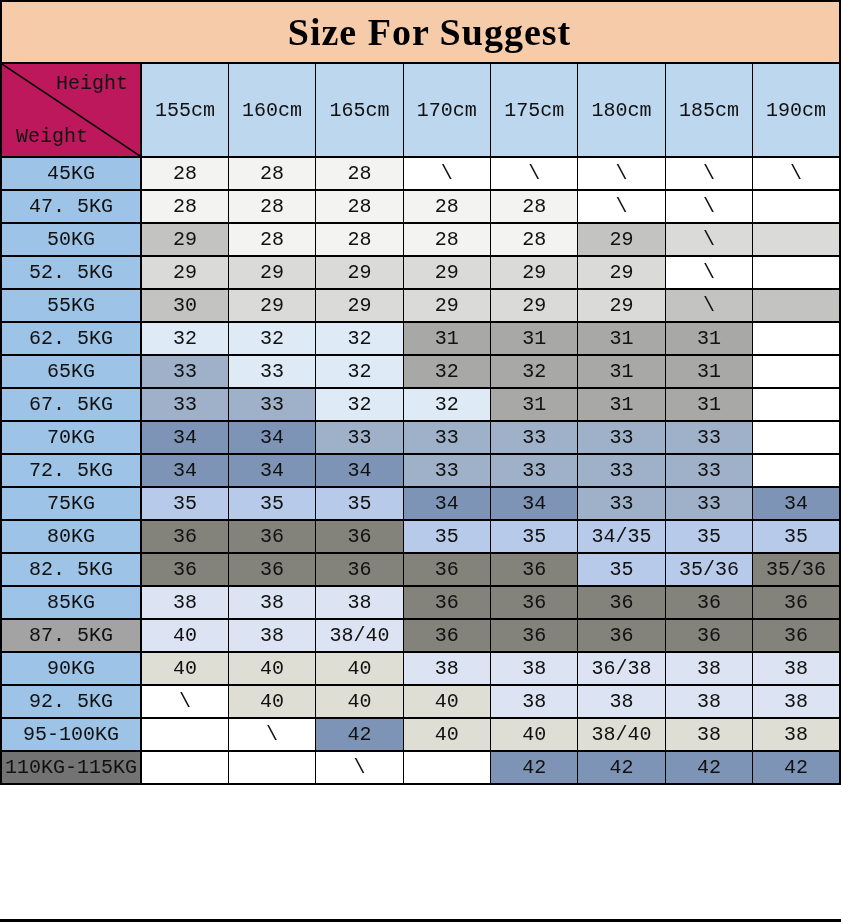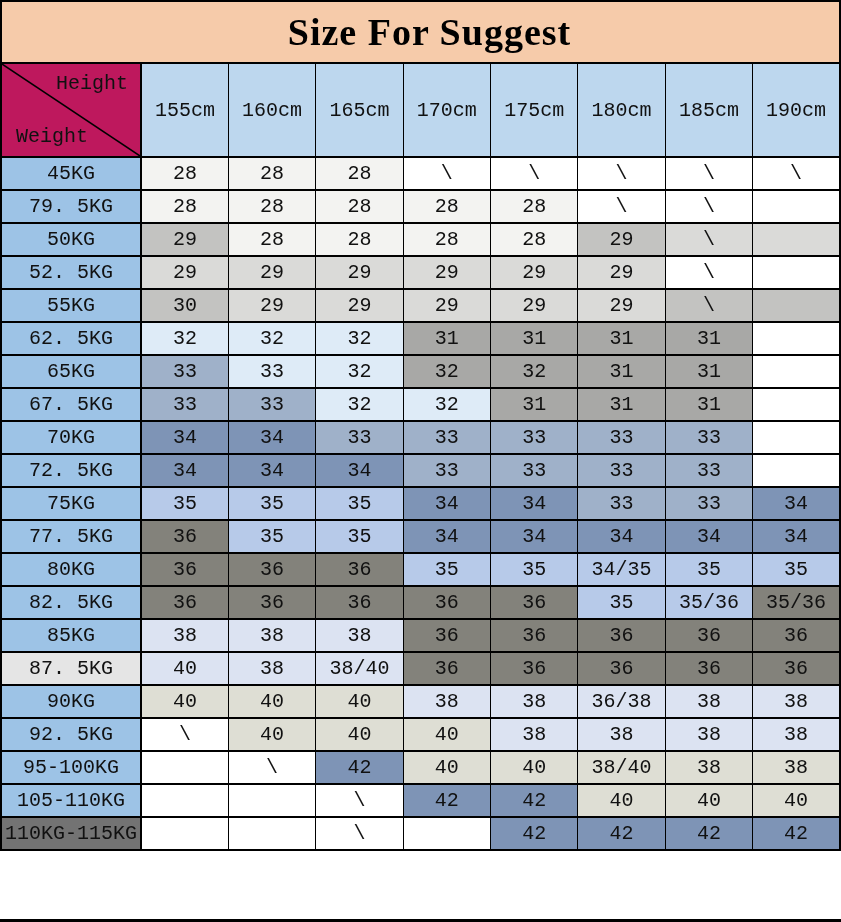--- a/index.html
+++ b/index.html
@@ -77,21 +77,21 @@
           <td style="background: rgb(243, 243, 241);">28</td>
           <td style="background: rgb(243, 243, 241);">28</td>
           <td style="background: rgb(243, 243, 241);">28</td>
           <td style="background: rgb(255, 255, 255);">\</td>
           <td style="background: rgb(255, 255, 255);">\</td>
           <td style="background: rgb(255, 255, 255);">\</td>
           <td style="background: rgb(255, 255, 255);">\</td>
           <td style="background: rgb(255, 255, 255);">\</td>
         </tr>
         <tr class="data-row">
-          <td class="row-label" style="background: rgb(157, 195, 230);">79. 5KG</td>
+          <td class="row-label" style="background: rgb(157, 195, 230);">47. 5KG</td>
           <td style="background: rgb(243, 243, 241);">28</td>
           <td style="background: rgb(243, 243, 241);">28</td>
           <td style="background: rgb(243, 243, 241);">28</td>
           <td style="background: rgb(243, 243, 241);">28</td>
           <td style="background: rgb(243, 243, 241);">28</td>
           <td style="background: rgb(255, 255, 255);">\</td>
           <td style="background: rgb(255, 255, 255);">\</td>
           <td style="background: rgb(255, 255, 255);"></td>
         </tr>
         <tr class="data-row">
@@ -187,31 +187,20 @@
           <td style="background: rgb(183, 202, 233);">35</td>
           <td style="background: rgb(183, 202, 233);">35</td>
           <td style="background: rgb(183, 202, 233);">35</td>
           <td style="background: rgb(126, 148, 182);">34</td>
           <td style="background: rgb(126, 148, 182);">34</td>
           <td style="background: rgb(159, 177, 201);">33</td>
           <td style="background: rgb(159, 177, 201);">33</td>
           <td style="background: rgb(126, 148, 182);">34</td>
         </tr>
         <tr class="data-row">
-          <td class="row-label" style="background: rgb(157, 195, 230);">77. 5KG</td>
-          <td style="background: rgb(131, 130, 123);">36</td>
-          <td style="background: rgb(183, 202, 233);">35</td>
-          <td style="background: rgb(183, 202, 233);">35</td>
-          <td style="background: rgb(126, 148, 182);">34</td>
-          <td style="background: rgb(126, 148, 182);">34</td>
-          <td style="background: rgb(126, 148, 182);">34</td>
-          <td style="background: rgb(126, 148, 182);">34</td>
-          <td style="background: rgb(126, 148, 182);">34</td>
-        </tr>
-        <tr class="data-row">
           <td class="row-label" style="background: rgb(157, 195, 230);">80KG</td>
           <td style="background: rgb(131, 130, 123);">36</td>
           <td style="background: rgb(131, 130, 123);">36</td>
           <td style="background: rgb(131, 130, 123);">36</td>
           <td style="background: rgb(183, 202, 233);">35</td>
           <td style="background: rgb(183, 202, 233);">35</td>
           <td style="background: rgb(183, 202, 233);">34/35</td>
           <td style="background: rgb(183, 202, 233);">35</td>
           <td style="background: rgb(183, 202, 233);">35</td>
         </tr>
@@ -231,21 +220,21 @@
           <td style="background: rgb(220, 227, 242);">38</td>
           <td style="background: rgb(220, 227, 242);">38</td>
           <td style="background: rgb(220, 227, 242);">38</td>
           <td style="background: rgb(131, 130, 123);">36</td>
           <td style="background: rgb(131, 130, 123);">36</td>
           <td style="background: rgb(131, 130, 123);">36</td>
           <td style="background: rgb(131, 130, 123);">36</td>
           <td style="background: rgb(131, 130, 123);">36</td>
         </tr>
         <tr class="data-row">
-          <td class="row-label" style="background: #e5e5e5;">87. 5KG</td>
+          <td class="row-label" style="background: #a3a3a3;">87. 5KG</td>
           <td style="background: rgb(220, 227, 242);">40</td>
           <td style="background: rgb(220, 227, 242);">38</td>
           <td style="background: rgb(220, 227, 242);">38/40</td>
           <td style="background: rgb(131, 130, 123);">36</td>
           <td style="background: rgb(131, 130, 123);">36</td>
           <td style="background: rgb(131, 130, 123);">36</td>
           <td style="background: rgb(131, 130, 123);">36</td>
           <td style="background: rgb(131, 130, 123);">36</td>
         </tr>
         <tr class="data-row">
@@ -275,31 +264,20 @@
           <td style="background: rgb(255, 255, 255);"></td>
           <td style="background: rgb(255, 255, 255);">\</td>
           <td style="background: rgb(126, 148, 182);">42</td>
           <td style="background: rgb(222, 222, 212);">40</td>
           <td style="background: rgb(222, 222, 212);">40</td>
           <td style="background: rgb(222, 222, 212);">38/40</td>
           <td style="background: rgb(222, 222, 212);">38</td>
           <td style="background: rgb(222, 222, 212);">38</td>
         </tr>
         <tr class="data-row">
-          <td class="row-label" style="background: rgb(157, 195, 230);">105-110KG</td>
-          <td style="background: rgb(255, 255, 255);"></td>
-          <td style="background: rgb(255, 255, 255);"></td>
-          <td style="background: rgb(255, 255, 255);">\</td>
-          <td style="background: rgb(126, 148, 182);">42</td>
-          <td style="background: rgb(126, 148, 182);">42</td>
-          <td style="background: rgb(222, 222, 212);">40</td>
-          <td style="background: rgb(222, 222, 212);">40</td>
-          <td style="background: rgb(222, 222, 212);">40</td>
-        </tr>
-        <tr class="data-row">
           <td class="row-label" style="background: #737373; margin-top: 8px;">110KG-115KG</td>
           <td style="background: rgb(255, 255, 255);"></td>
           <td style="background: rgb(255, 255, 255);"></td>
           <td style="background: rgb(255, 255, 255);">\</td>
           <td style="background: rgb(255, 255, 255);"></td>
           <td style="background: rgb(126, 148, 182);">42</td>
           <td style="background: rgb(126, 148, 182);">42</td>
           <td style="background: rgb(126, 148, 182);">42</td>
           <td style="background: rgb(126, 148, 182);">42</td>
         </tr>

